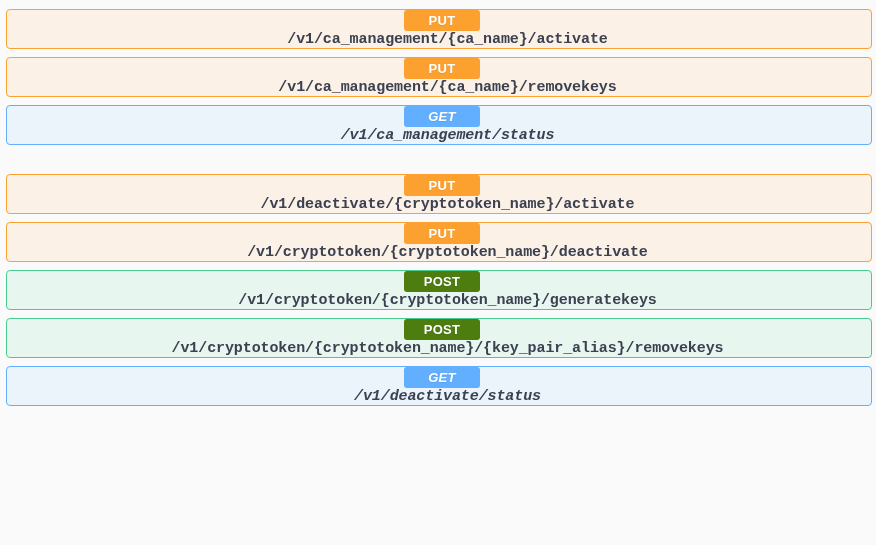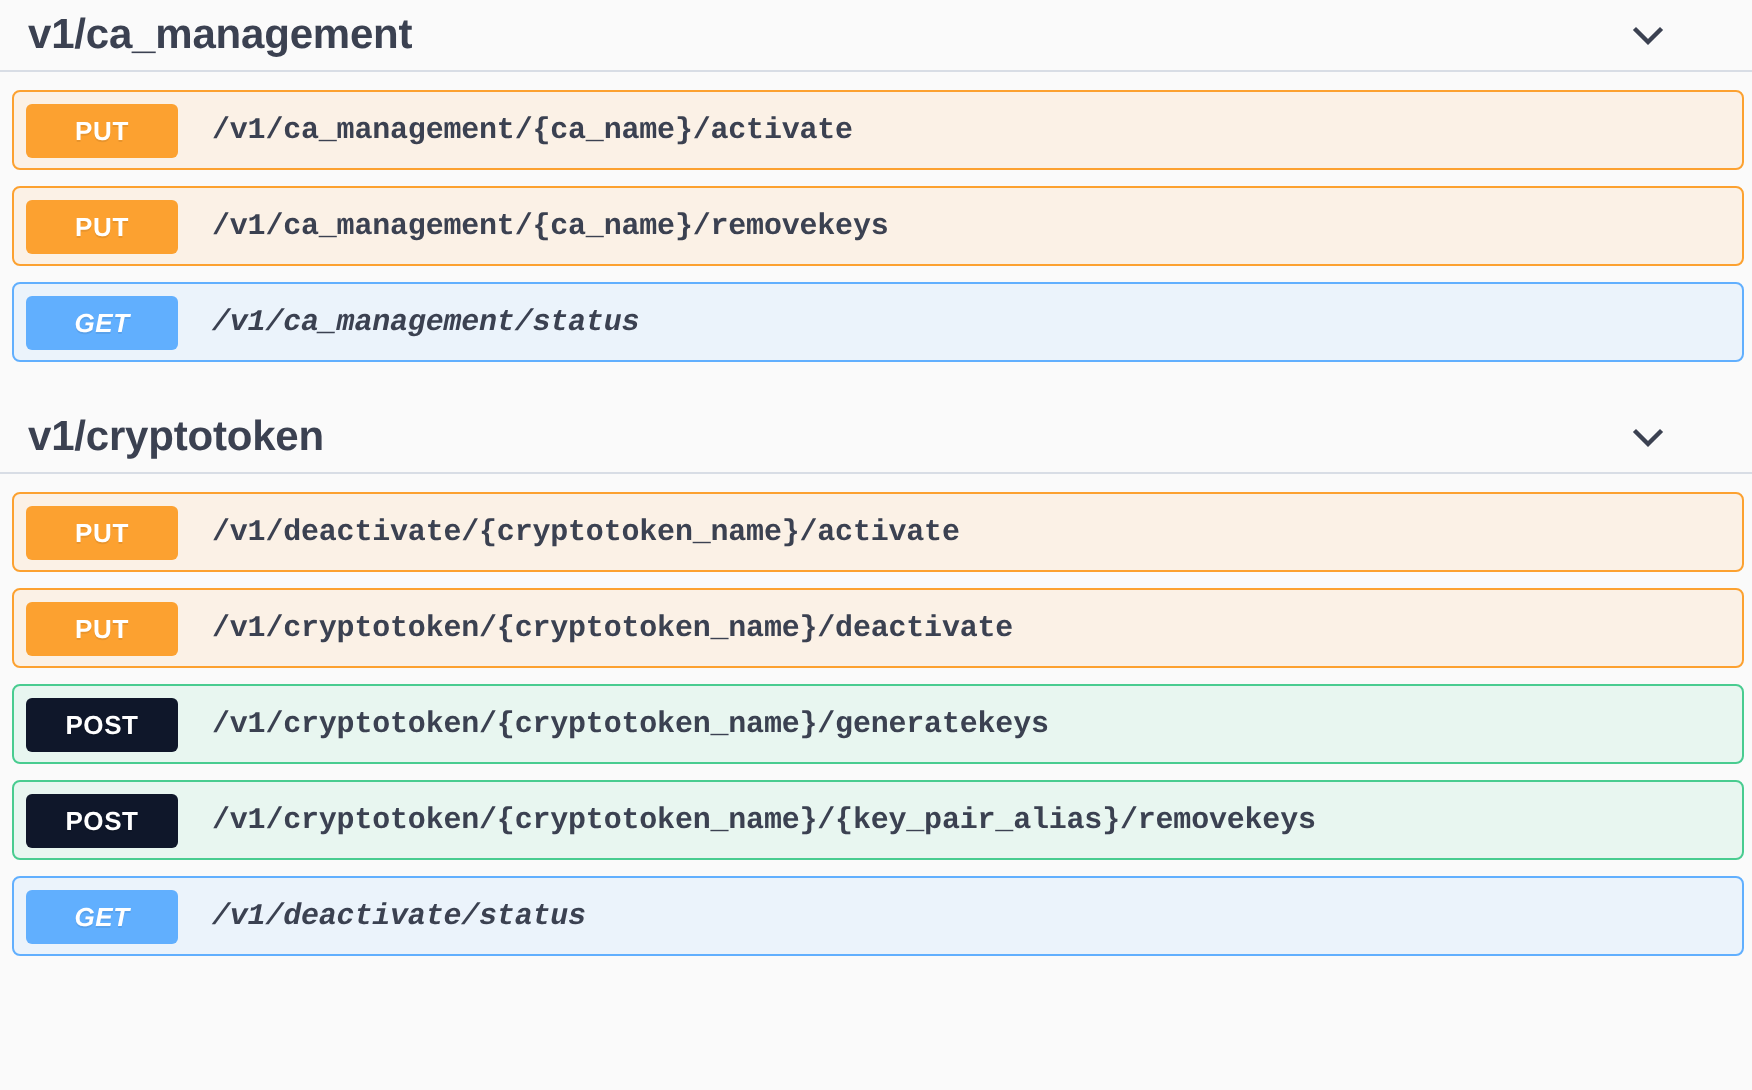--- a/index.html
+++ b/index.html
@@ -58,20 +58,21 @@
   .op-row {
     display: flex;
     align-items: center;
     margin: 0 4px 8px 6px;
     height: 40px;
     border-radius: 4px;
     border-width: 1px;
     border-style: solid;
     box-sizing: border-box;
     cursor: pointer;
+    flex-direction: column;
   }
   .op-row:first-child { margin-top: 9px; }
 
   .op-method {
     width: 76px;
     min-width: 76px;
     height: 27px;
     border-radius: 3px;
     margin: 0 0 0 6px;
     display: flex;
@@ -94,39 +95,31 @@
     letter-spacing: -0.1px;
   }
 
   
   .m-put { background: #fca130; }
   .r-put { background: #fbf1e6; border-color: #fca130; }
   
   .m-get { background: #61affe; }
   .r-get { background: #ebf3fb; border-color: #61affe; font-style: italic; }
   
-  .m-post { background: #0f172a; }
+  .m-post { background: #4d7c0f; }
   .r-post { background: #e8f6f0; border-color: #49cc90; }
 
   .section-gap { height: 12px; }
 </style>
 </head>
 <body>
 
 <div class="page">
 
   <div class="tag-section">
-    <div class="tag-header">
-      <span class="tag-title">v1/ca_management</span>
-      <span class="chevron">
-        <svg width="20" height="20" viewBox="0 0 20 20" aria-hidden="true">
-          <path d="M4 7 L10 13 L16 7" fill="none" stroke="#3b4151" stroke-width="2.2" stroke-linecap="square"></path>
-        </svg>
-      </span>
-    </div>
     <div class="ops">
 
       <div class="op-row r-put">
         <span class="op-method m-put">PUT</span>
         <span class="op-path">/v1/ca_management/{ca_name}/activate</span>
       </div>
 
       <div class="op-row r-put">
         <span class="op-method m-put">PUT</span>
         <span class="op-path">/v1/ca_management/{ca_name}/removekeys</span>
@@ -136,28 +129,20 @@
         <span class="op-method m-get">GET</span>
         <span class="op-path">/v1/ca_management/status</span>
       </div>
 
     </div>
   </div>
 
   <div class="section-gap"></div>
 
   <div class="tag-section">
-    <div class="tag-header">
-      <span class="tag-title">v1/cryptotoken</span>
-      <span class="chevron">
-        <svg width="20" height="20" viewBox="0 0 20 20" aria-hidden="true">
-          <path d="M4 7 L10 13 L16 7" fill="none" stroke="#3b4151" stroke-width="2.2" stroke-linecap="square"></path>
-        </svg>
-      </span>
-    </div>
     <div class="ops">
 
       <div class="op-row r-put">
         <span class="op-method m-put">PUT</span>
         <span class="op-path">/v1/deactivate/{cryptotoken_name}/activate</span>
       </div>
 
       <div class="op-row r-put">
         <span class="op-method m-put">PUT</span>
         <span class="op-path">/v1/cryptotoken/{cryptotoken_name}/deactivate</span>

